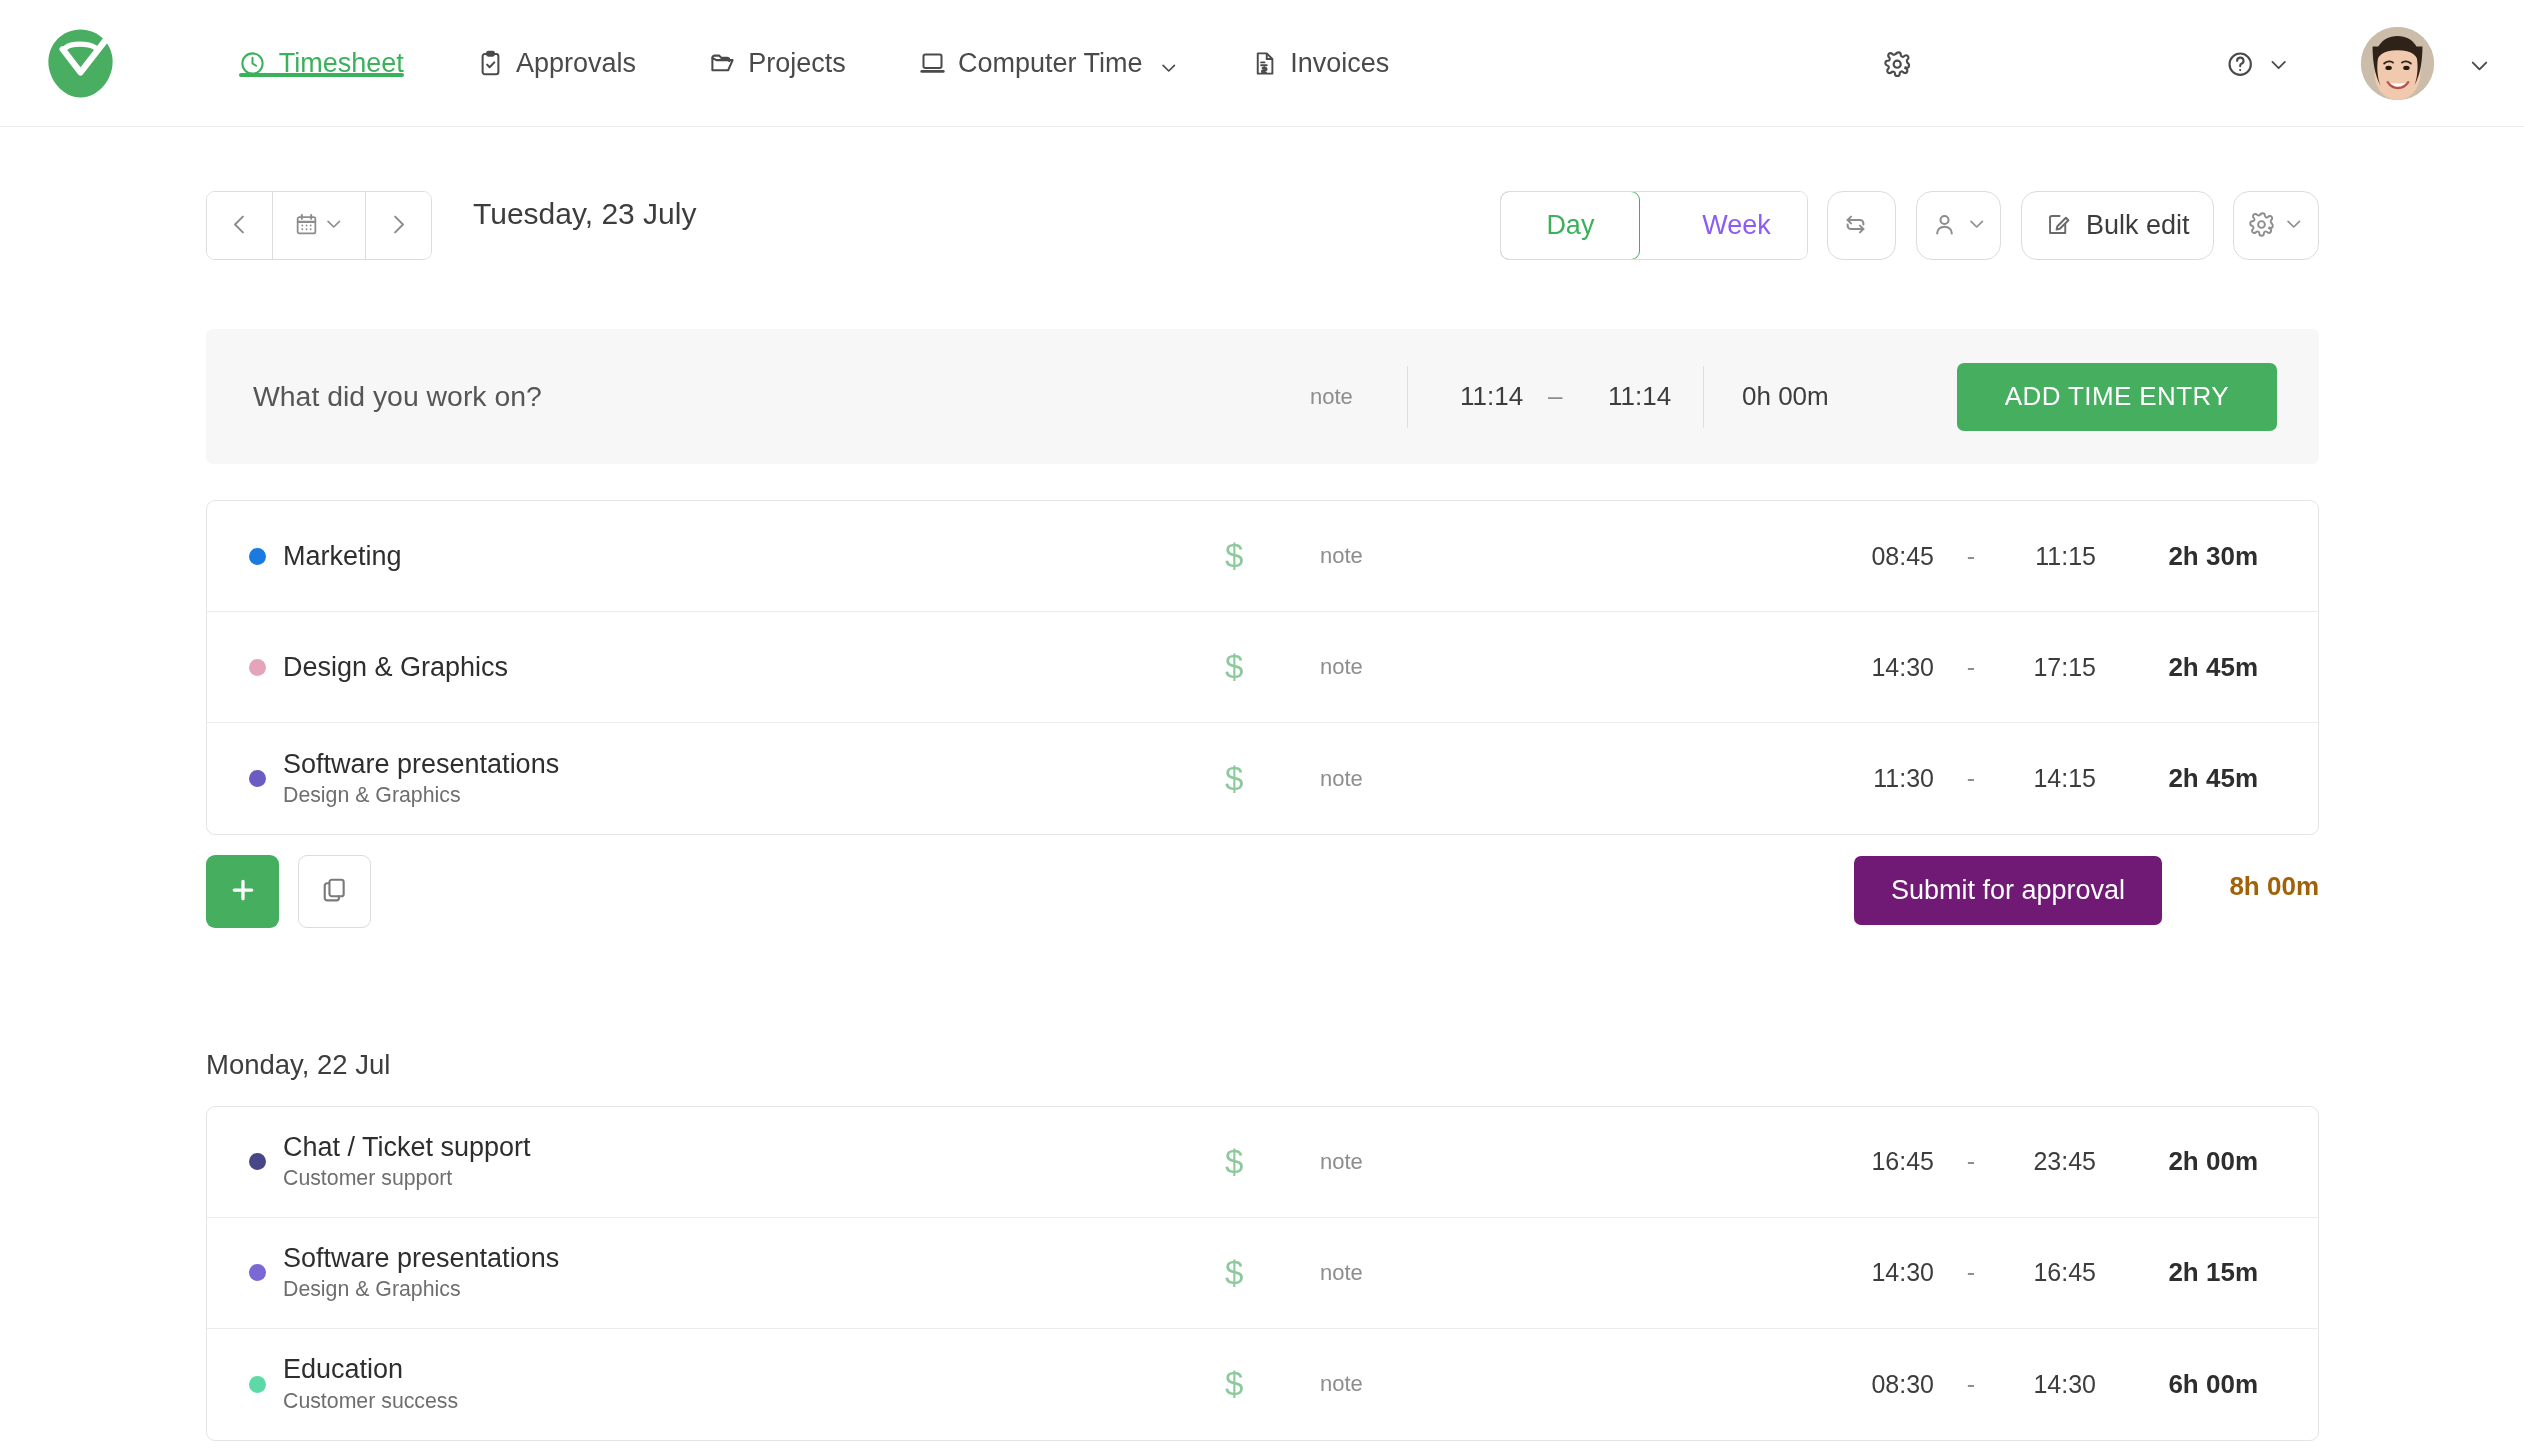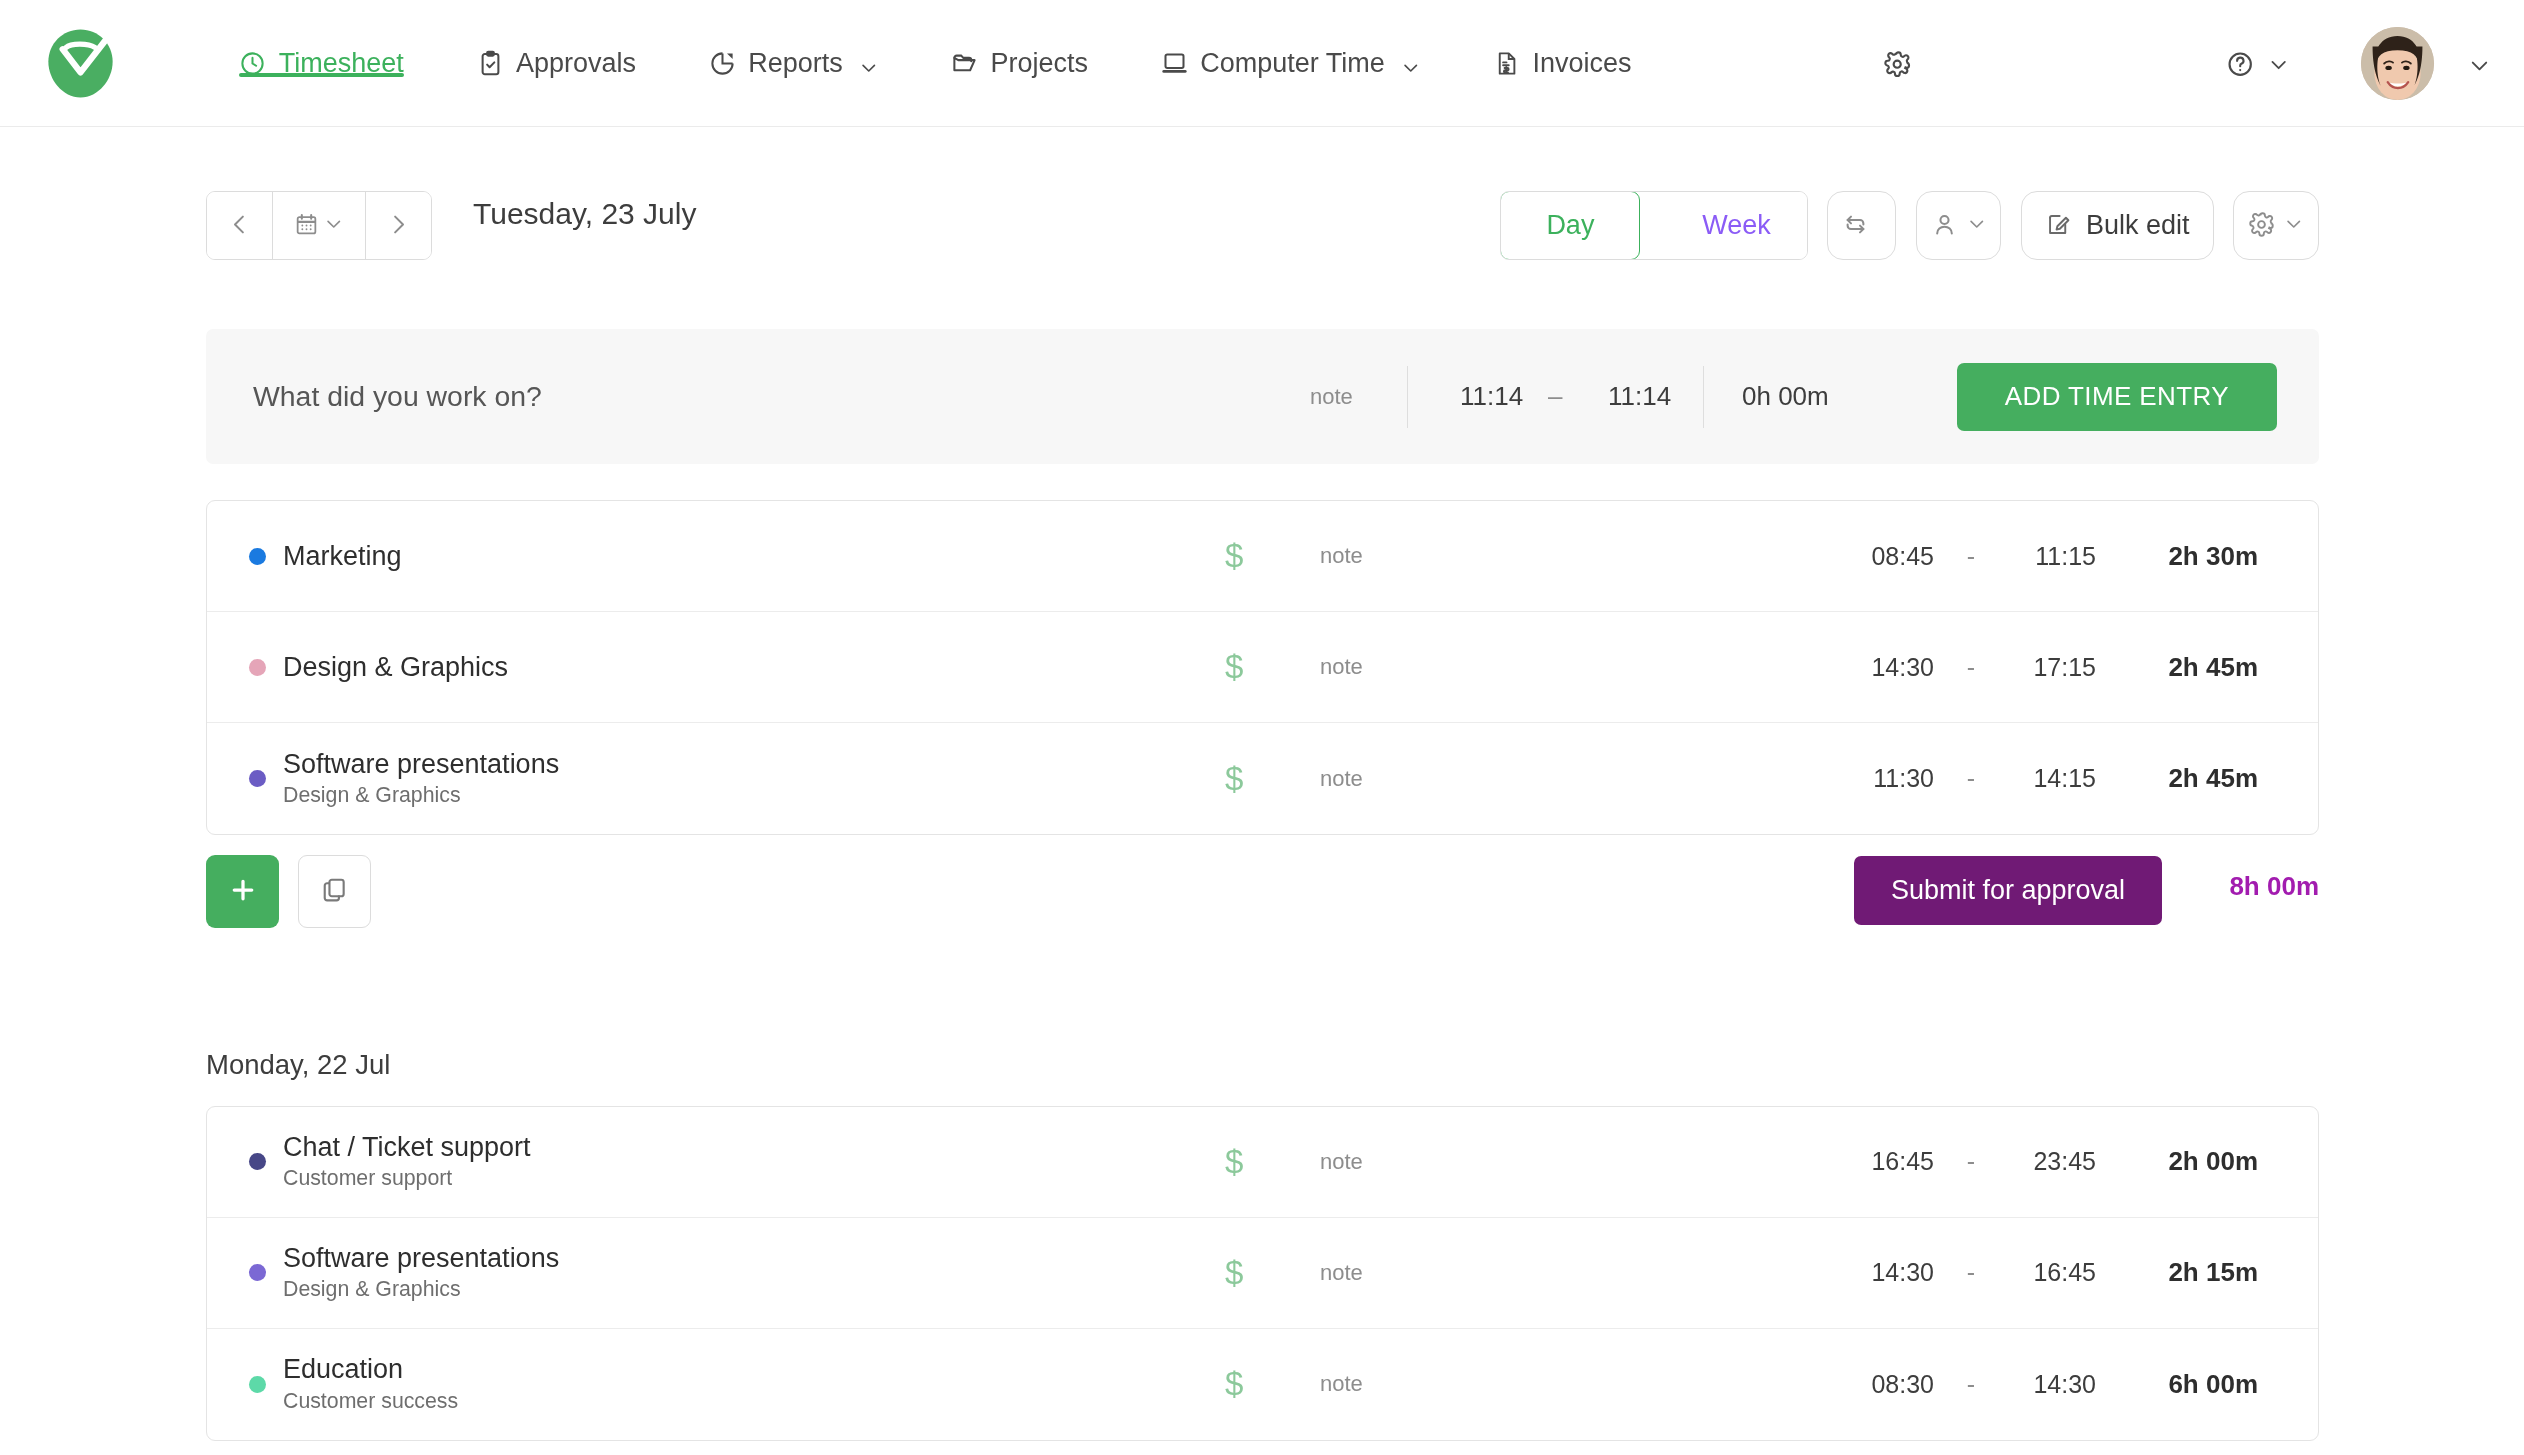--- a/index.html
+++ b/index.html
@@ -385,21 +385,21 @@
     border-radius: 7.1px;
     padding: 0 37px;
     cursor: pointer;
     font-family: inherit;
     white-space: nowrap;
   }
   .day-total {
     position: absolute;
     right: 0; top: 16px;
     font-size: 26px;
-    color: #a21caf;
+    color: #a16207;
     font-weight: 700;
     white-space: nowrap;
   }
 
   .day-header {
     margin: 98px 206px 25px 206px;
     font-size: 27.5px;
     color: #3d3d3d;
     font-weight: 400;
   }
@@ -433,35 +433,20 @@
       <span class="nav-icon">
         <svg viewBox="0 0 24 24" width="27" height="27" fill="none" stroke="#4a4a4a" stroke-width="1.8">
           <rect x="5" y="3.5" width="14" height="18" rx="2"></rect>
           <rect x="9" y="1.5" width="6" height="3.5" rx="1" fill="#4a4a4a"></rect>
           <path d="M9 13l2.2 2.3L15.4 11" stroke-linecap="round" stroke-linejoin="round"></path>
         </svg>
       </span>
       <span>Approvals</span>
     </div>
 
-    <div class="nav-item">
-      <span class="nav-icon">
-        <svg viewBox="0 0 24 24" width="27" height="27" fill="none" stroke="#4a4a4a" stroke-width="1.8">
-          <path d="M12 3a9 9 0 1 0 9 9"></path>
-          <path d="M12 3v9h9"></path>
-          <path d="M16 3h5v5z" fill="#4a4a4a" stroke="none"></path>
-        </svg>
-      </span>
-      <span>Reports</span>
-      <span class="caret">
-        <svg viewBox="0 0 24 24" width="19.5" height="19.5" fill="none" stroke="#4a4a4a" stroke-width="2">
-            <path d="M5 9l7 7 7-7" stroke-linecap="round" stroke-linejoin="round"></path>
-          </svg>
-      </span>
-    </div>
 
     <div class="nav-item">
       <span class="nav-icon">
         <svg viewBox="0 0 24 24" width="27" height="27" fill="none" stroke="#4a4a4a" stroke-width="1.8">
           <path d="M3 7a2 2 0 0 1 2-2h4l2 2h5a2 2 0 0 1 2 2v1" stroke-linecap="round"></path>
           <path d="M3 7v11h14l4-9H6.5z" stroke-linejoin="round"></path>
         </svg>
       </span>
       <span>Projects</span>
     </div>

